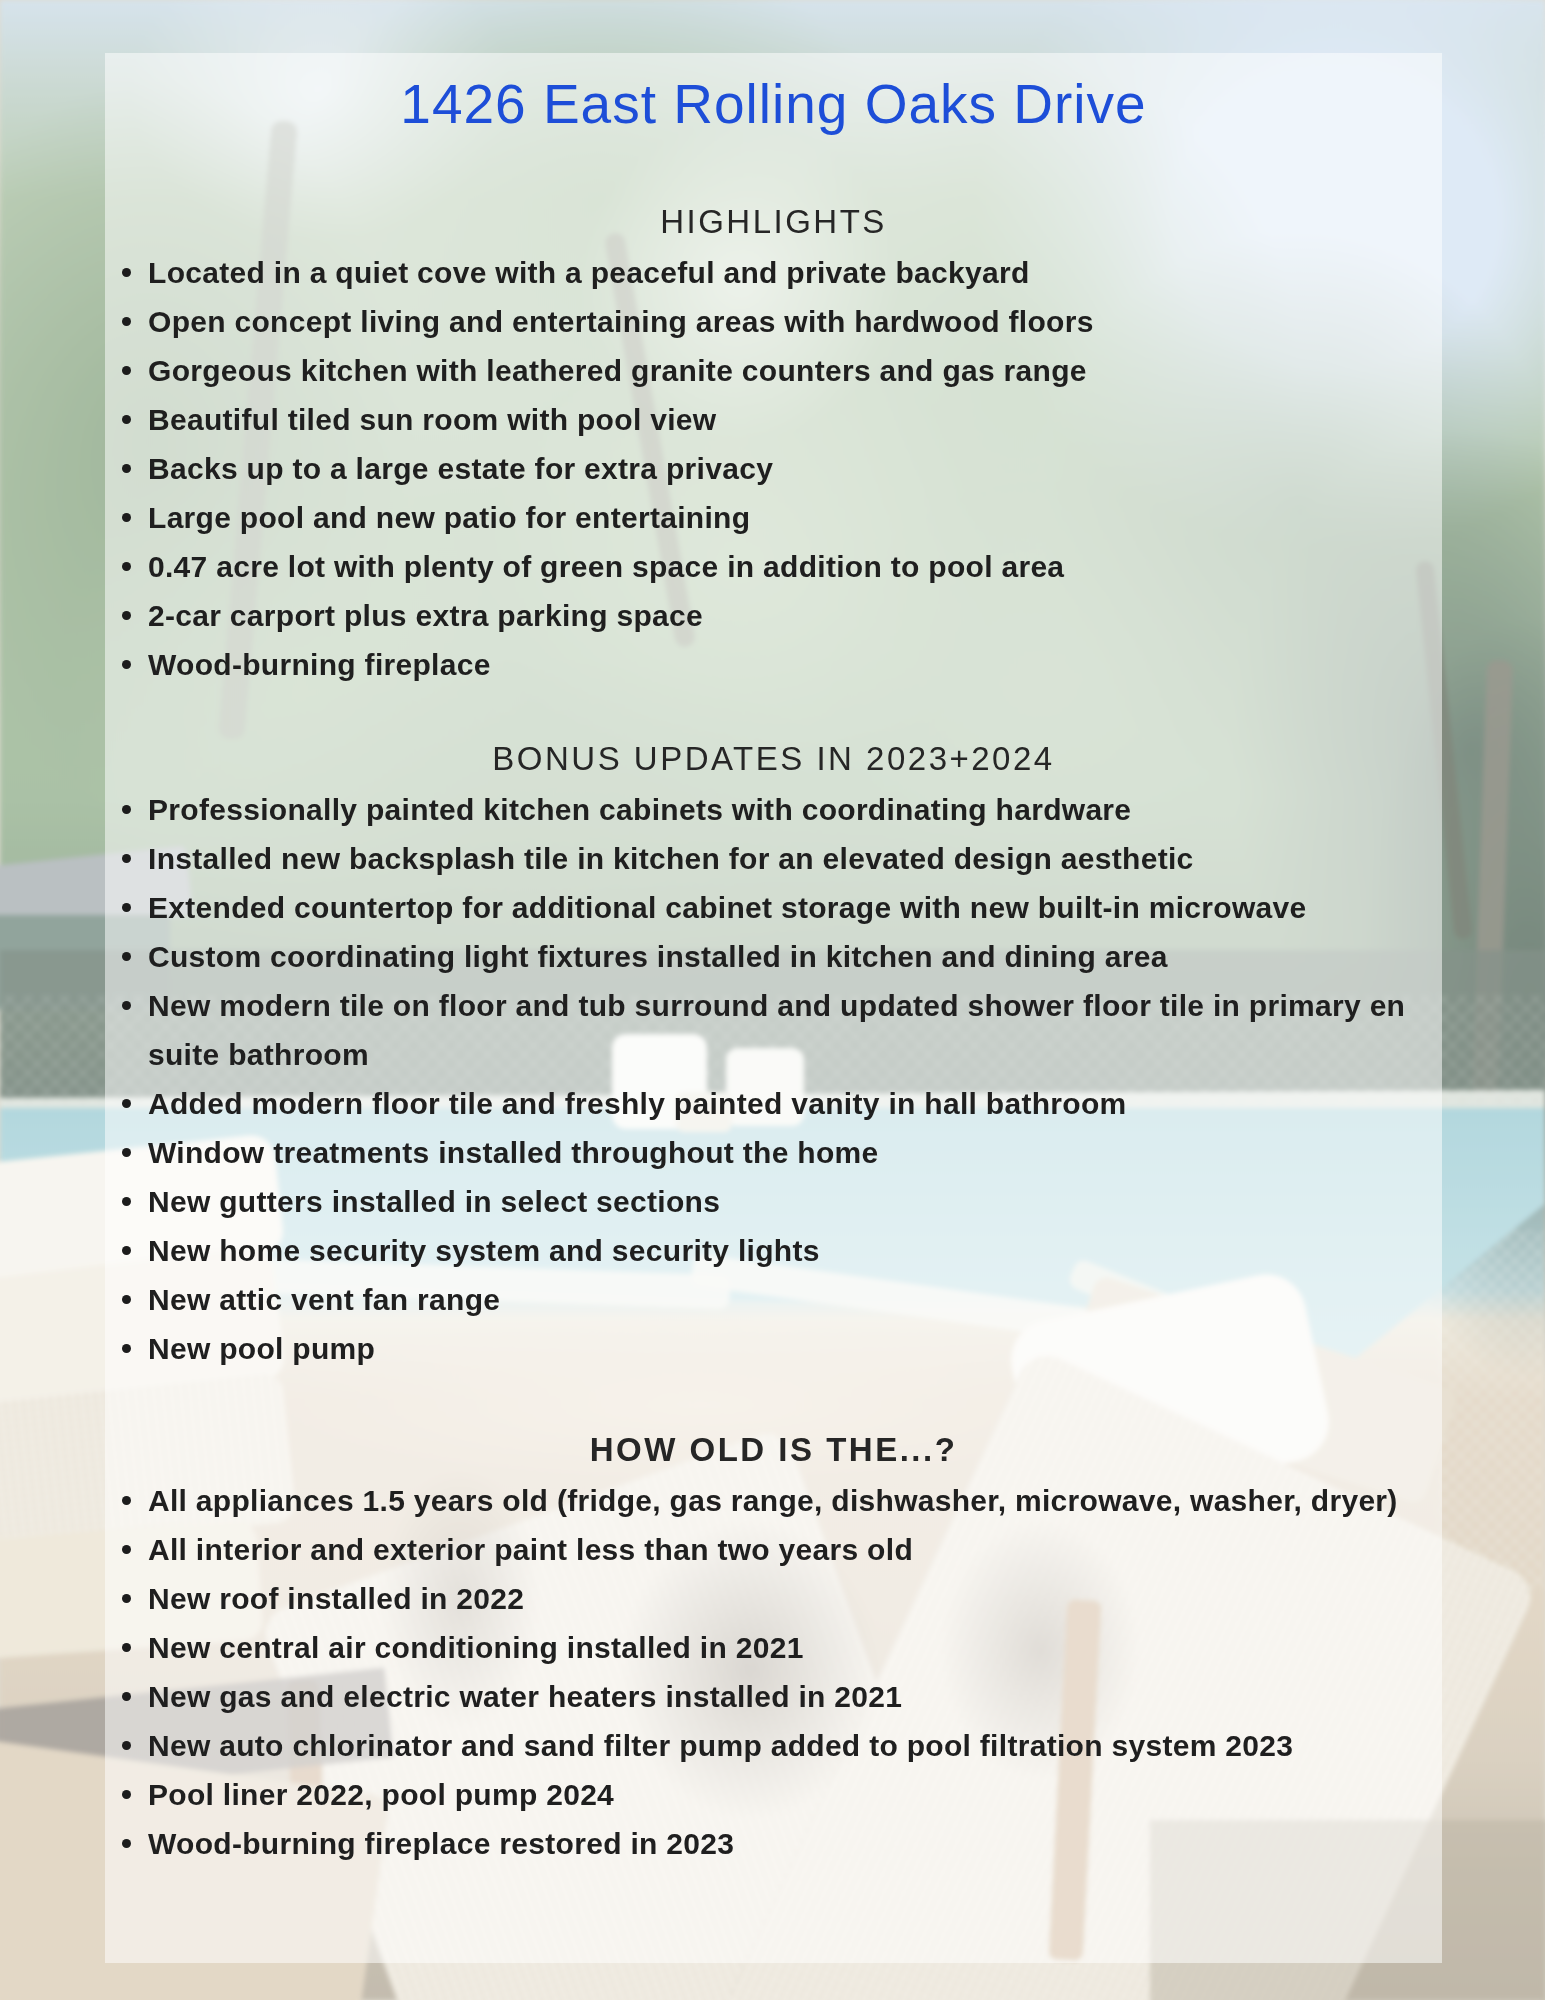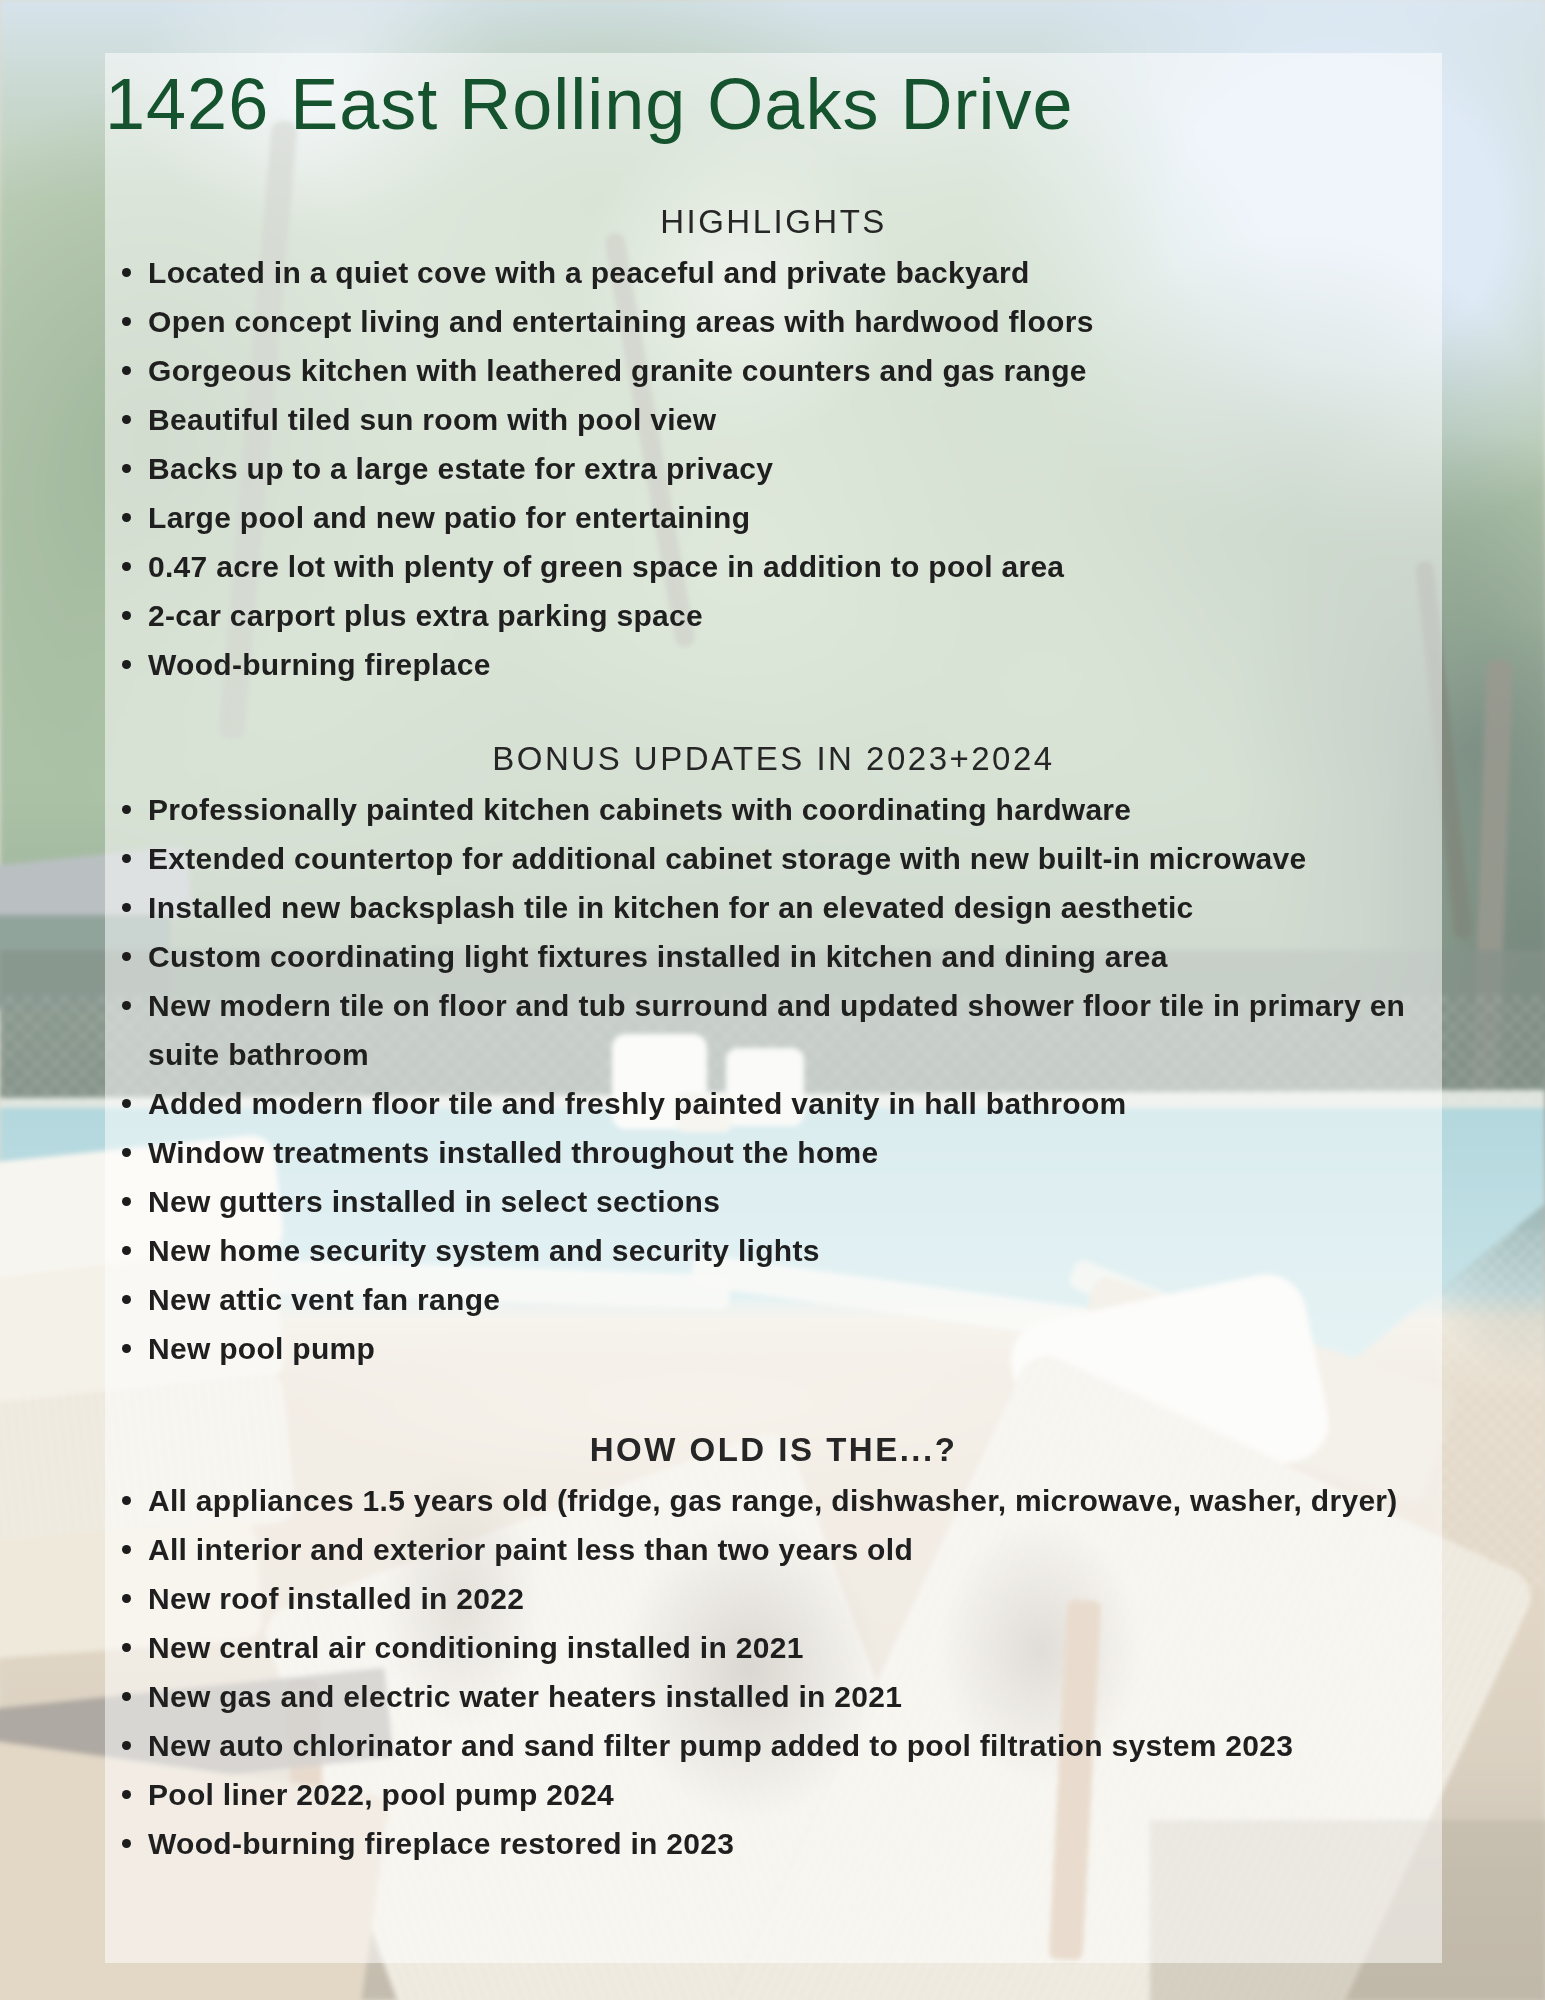--- a/index.html
+++ b/index.html
@@ -76,22 +76,22 @@
   .wedge{left:-40px;top:1690px;width:430px;height:90px;background:#77716a;opacity:.8;transform:rotate(-6deg);}
   .gravelbl{left:-60px;top:1765px;width:430px;height:320px;background:#d6c6ac;transform:rotate(8deg);border-radius:20px;}
   .gravelbr{left:1150px;top:1820px;width:520px;height:220px;background:rgba(157,146,121,.5);}
 
   
   #wash{position:absolute;inset:0;background:rgba(255,255,255,.32);}
   #panel{position:absolute;left:105px;top:53px;width:1337px;height:1910px;background:rgba(255,255,255,.52);}
 
   
   #doc{position:absolute;left:105px;top:53px;width:1337px;height:1910px;color:#1f1f1f;}
-  .title{margin:20px 0 0;text-align:left;font-size:72px;line-height:62px;
-    font-weight:400;letter-spacing:1px;color:#14532d;}
+  .title{margin:20px 0 0;text-align:center;font-size:55px;line-height:62px;
+    font-weight:400;letter-spacing:1px;color:#1d4ed8;}
   h2{margin:0;text-align:center;font-size:33px;line-height:44px;font-weight:400;
     letter-spacing:2.5px;color:#262626;}
   .h-s1{margin-top:65px;}
   .h-s2{margin-top:48px;}
   .h-s3{margin-top:55px;font-weight:bold;}
   ul{list-style:none;margin:4px 0 0 17px;padding:0;font-weight:bold;}
   li{position:relative;padding-left:26px;font-size:30px;line-height:49px;
     letter-spacing:.3px;color:#1f1f1f;max-width:1270px;}
   li::before{content:"";position:absolute;left:0;top:20px;width:9px;height:9px;
     border-radius:50%;background:#1c1c1c;}
@@ -165,22 +165,22 @@
     <li>Backs up to a large estate for extra privacy</li>
     <li>Large pool and new patio for entertaining</li>
     <li>0.47 acre lot with plenty of green space in addition to pool area</li>
     <li>2-car carport plus extra parking space</li>
     <li>Wood-burning fireplace</li>
   </ul>
 
   <h2 class="h-s2">BONUS UPDATES IN 2023+2024</h2>
   <ul>
     <li>Professionally painted kitchen cabinets with coordinating hardware</li>
+    <li>Installed new backsplash tile in kitchen for an elevated design aesthetic</li>
     <li>Extended countertop for additional cabinet storage with new built-in microwave</li>
-    <li>Installed new backsplash tile in kitchen for an elevated design aesthetic</li>
     <li>Custom coordinating light fixtures installed in kitchen and dining area</li>
     <li>New modern tile on floor and tub surround and updated shower floor tile in primary en suite bathroom</li>
     <li>Added modern floor tile and freshly painted vanity in hall bathroom</li>
     <li>Window treatments installed throughout the home</li>
     <li>New gutters installed in select sections</li>
     <li>New home security system and security lights</li>
     <li>New attic vent fan range</li>
     <li>New pool pump</li>
   </ul>
 

